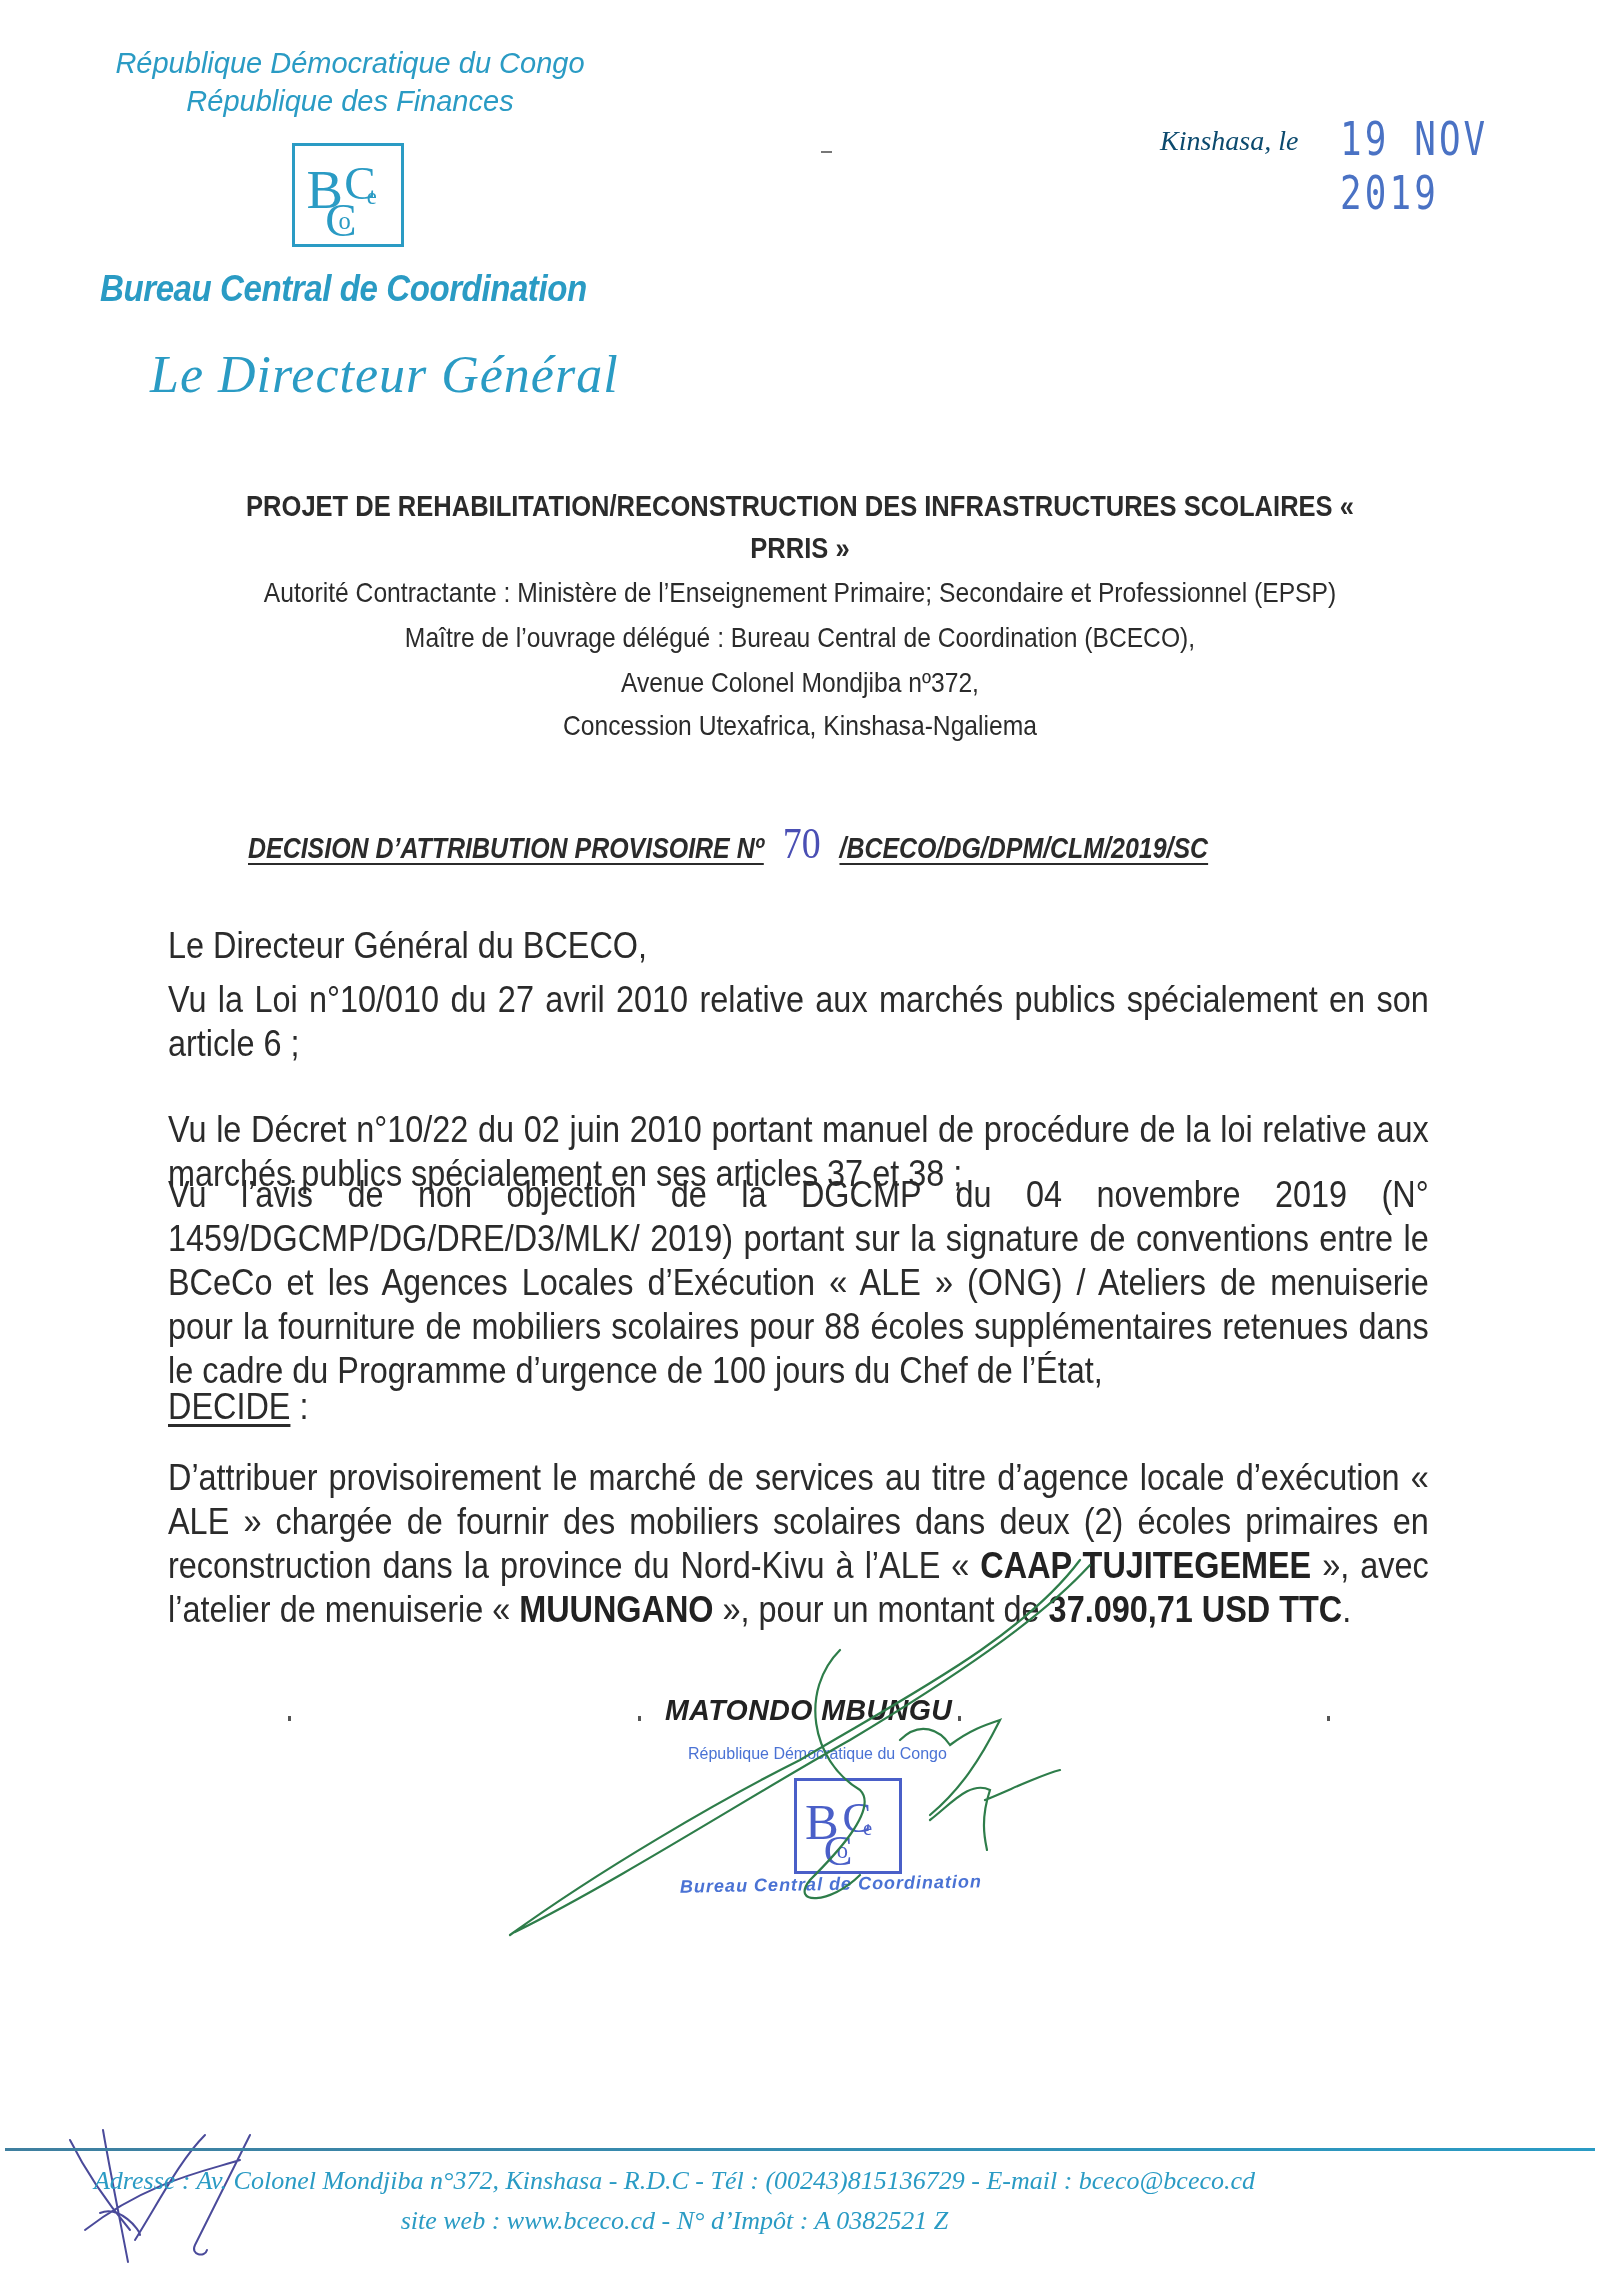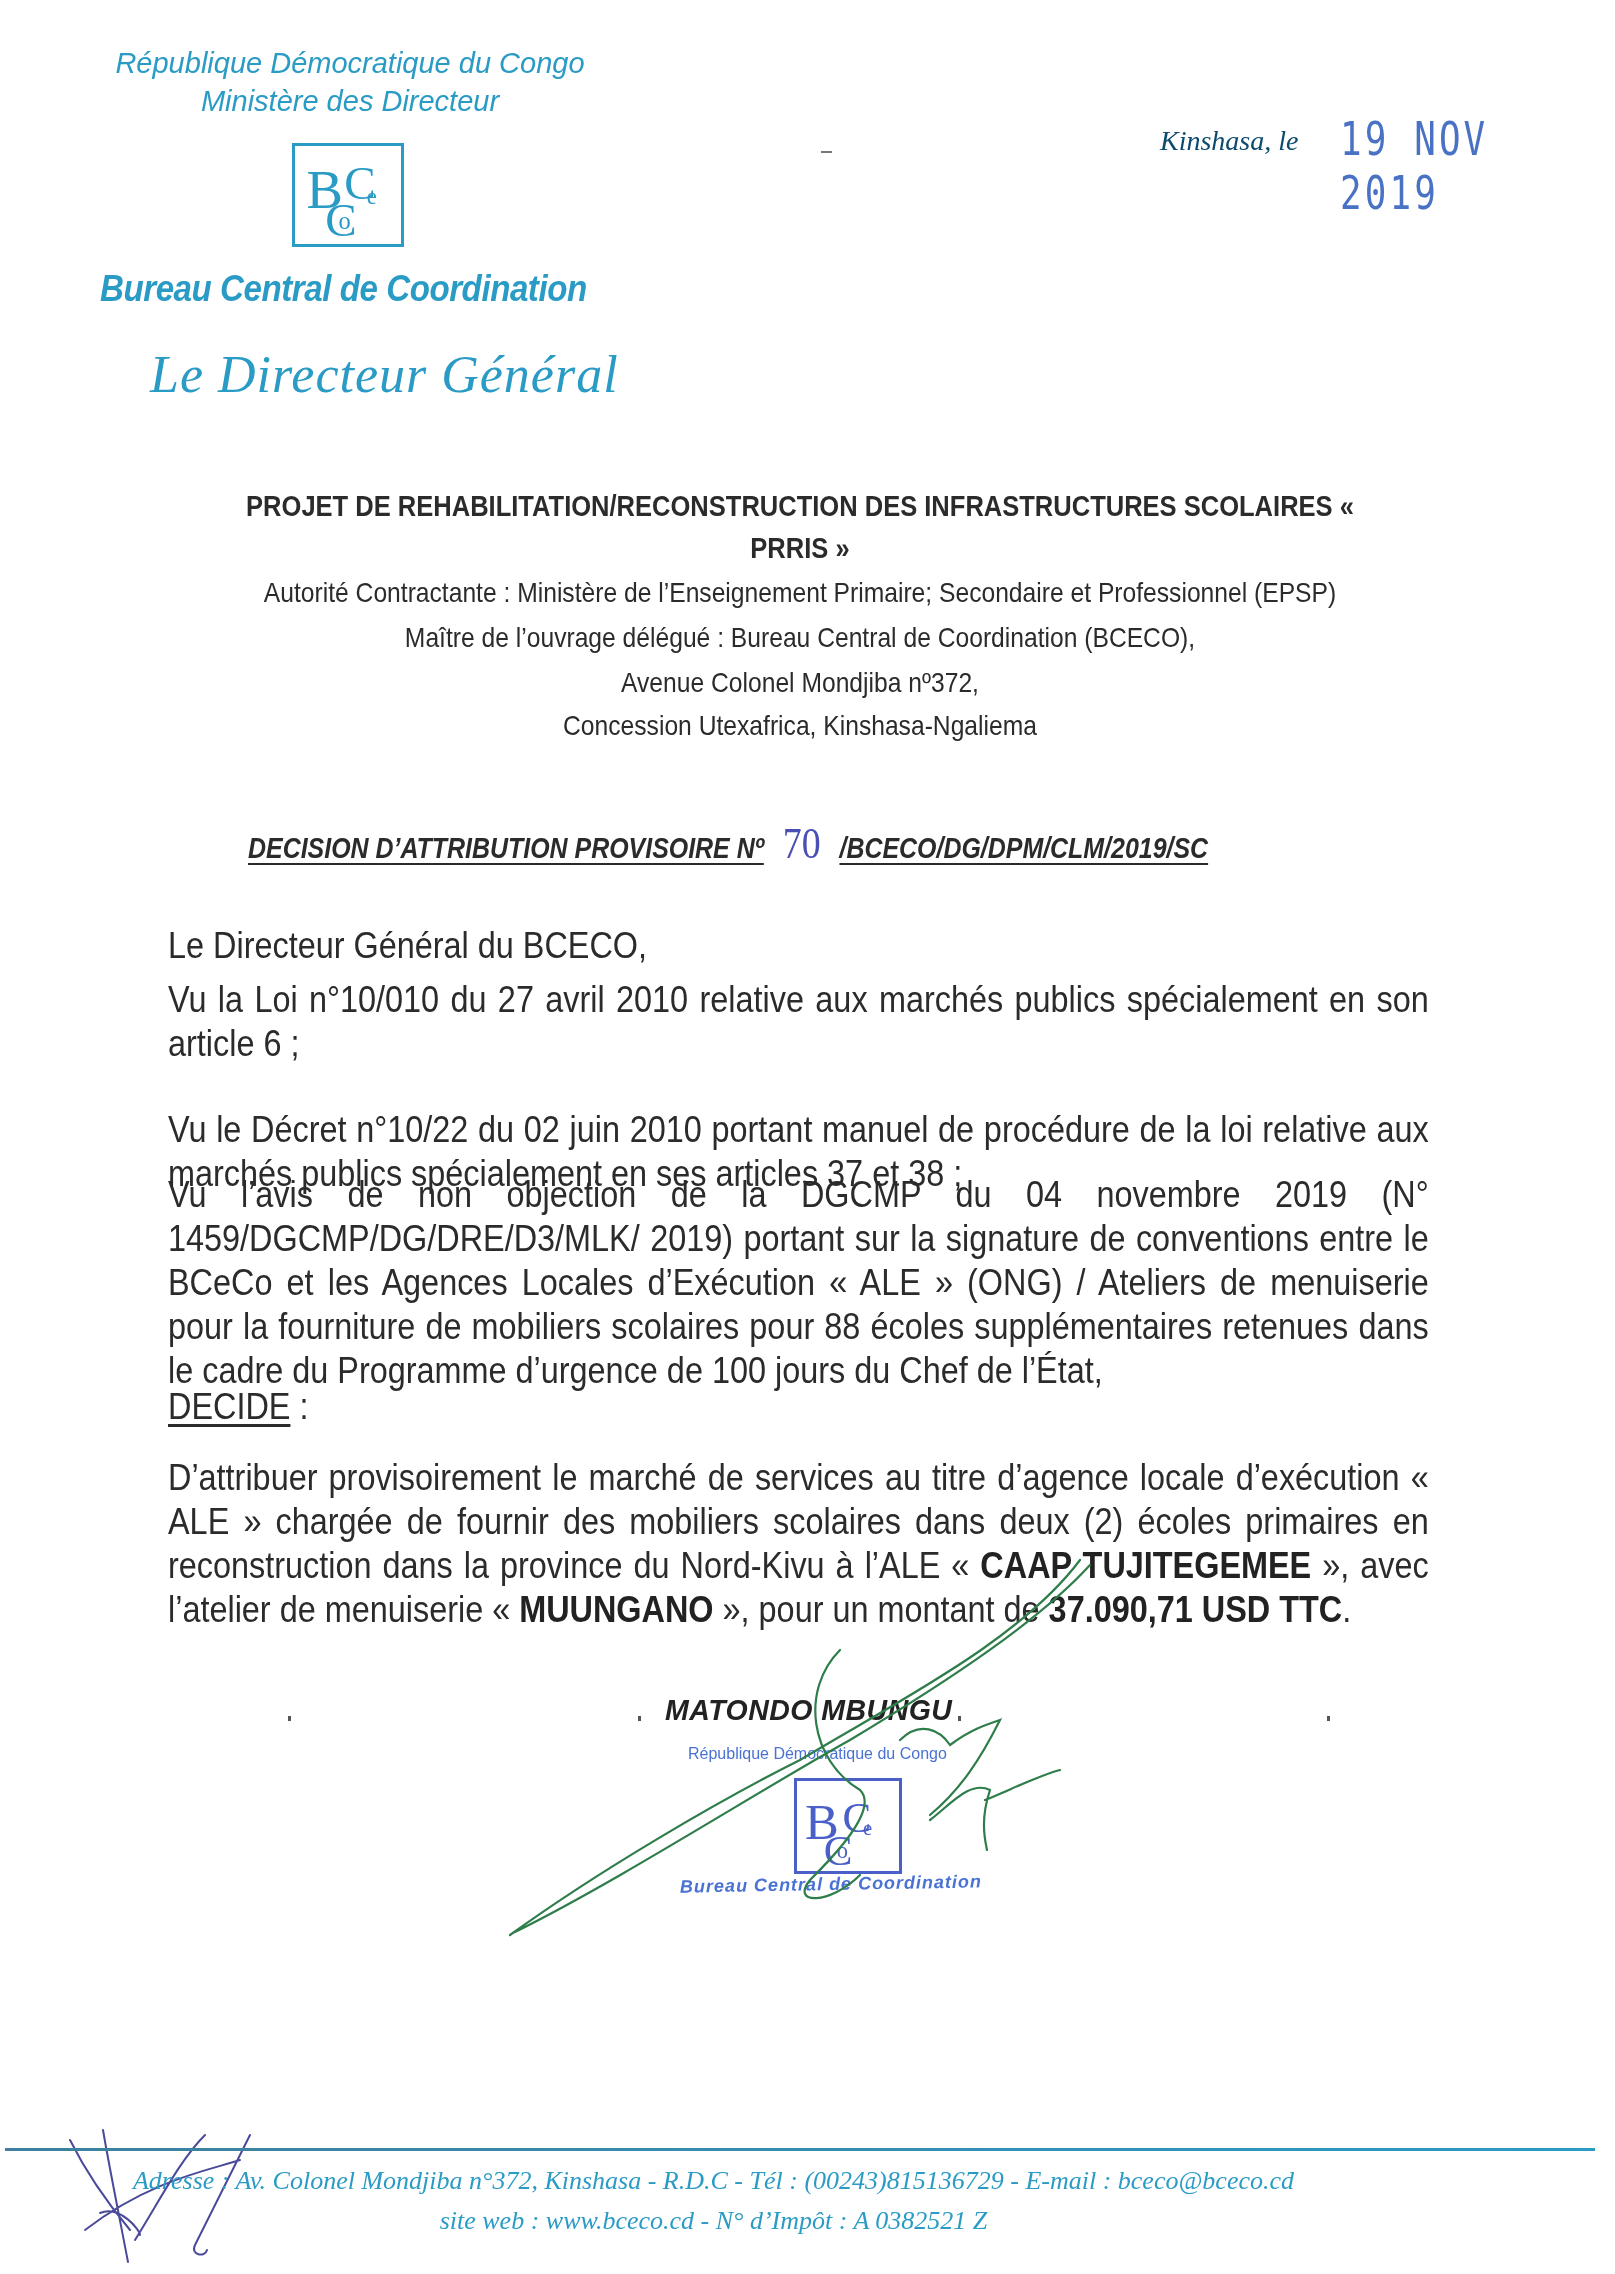--- a/index.html
+++ b/index.html
@@ -24,28 +24,28 @@
   .body-text .inner { display: block; transform: scaleX(0.9); transform-origin: left; width: 111%; }
   .underline { text-decoration: underline; text-underline-offset: 5px; }
   b { font-weight: bold; color: #222; }
   .sig-name { left: 665px; top: 1693px; font-size: 30px; font-weight: bold; font-style: italic; color: #222; letter-spacing: 0.5px; transform: scaleX(0.95); transform-origin: left; }
   .dot { width: 3px; height: 5px; background: #555; }
   .stamp-country { left: 688px; top: 1745px; font-size: 16px; color: #4a72d4; }
   .stamp-box { left: 794px; top: 1778px; width: 108px; height: 96px; border: 3px solid #4a5fc8; box-sizing: border-box; }
   .stamp-box svg { width: 100%; height: 100%; display: block; }
   .stamp-org { left: 680px; top: 1874px; font-size: 18px; font-weight: bold; color: #4a72d4; letter-spacing: 1px; font-style: italic; transform: rotate(-1deg); }
   .footer-line { left: 5px; top: 2148px; width: 1590px; height: 3px; background: linear-gradient(to right, #3f7f9f, #2a9bc4); }
-  .footer-text { left: 15px; width: 1349px; text-align: center; font-family: "Liberation Serif", serif; font-style: italic; font-size: 26px; color: #2a9bc4; padding-left: 24px; }
+  .footer-text { left: 0; width: 1349px; text-align: center; font-family: "Liberation Serif", serif; font-style: italic; font-size: 26px; color: #2a9bc4; }
   svg.overlay { position: absolute; left: 0; top: 0; width: 1615px; height: 2274px; pointer-events: none; }
 </style>
 </head>
 <body>
 
 <div class="abs hdr-line blue" style="top:44px;">République Démocratique du Congo</div>
-<div class="abs hdr-line blue" style="top:82px;">Ministère des Directeur</div>
+<div class="abs hdr-line blue" style="top:82px;">République des Finances</div>
 
 <div class="abs logo-box">
   <svg viewBox="0 0 112 104">
     <text x="12" y="66" font-family="Liberation Serif, serif" font-size="58" fill="#2a9bc4">B</text>
     <text x="32" y="96" font-family="Liberation Serif, serif" font-size="50" fill="#2a9bc4">C</text>
     <text x="46" y="88" font-family="Liberation Serif, serif" font-size="26" fill="#2a9bc4">o</text>
     <text x="52" y="56" font-family="Liberation Serif, serif" font-size="50" fill="#2a9bc4">C</text>
     <text x="76" y="62" font-family="Liberation Serif, serif" font-size="24" fill="#2a9bc4">e</text>
   </svg>
 </div>

